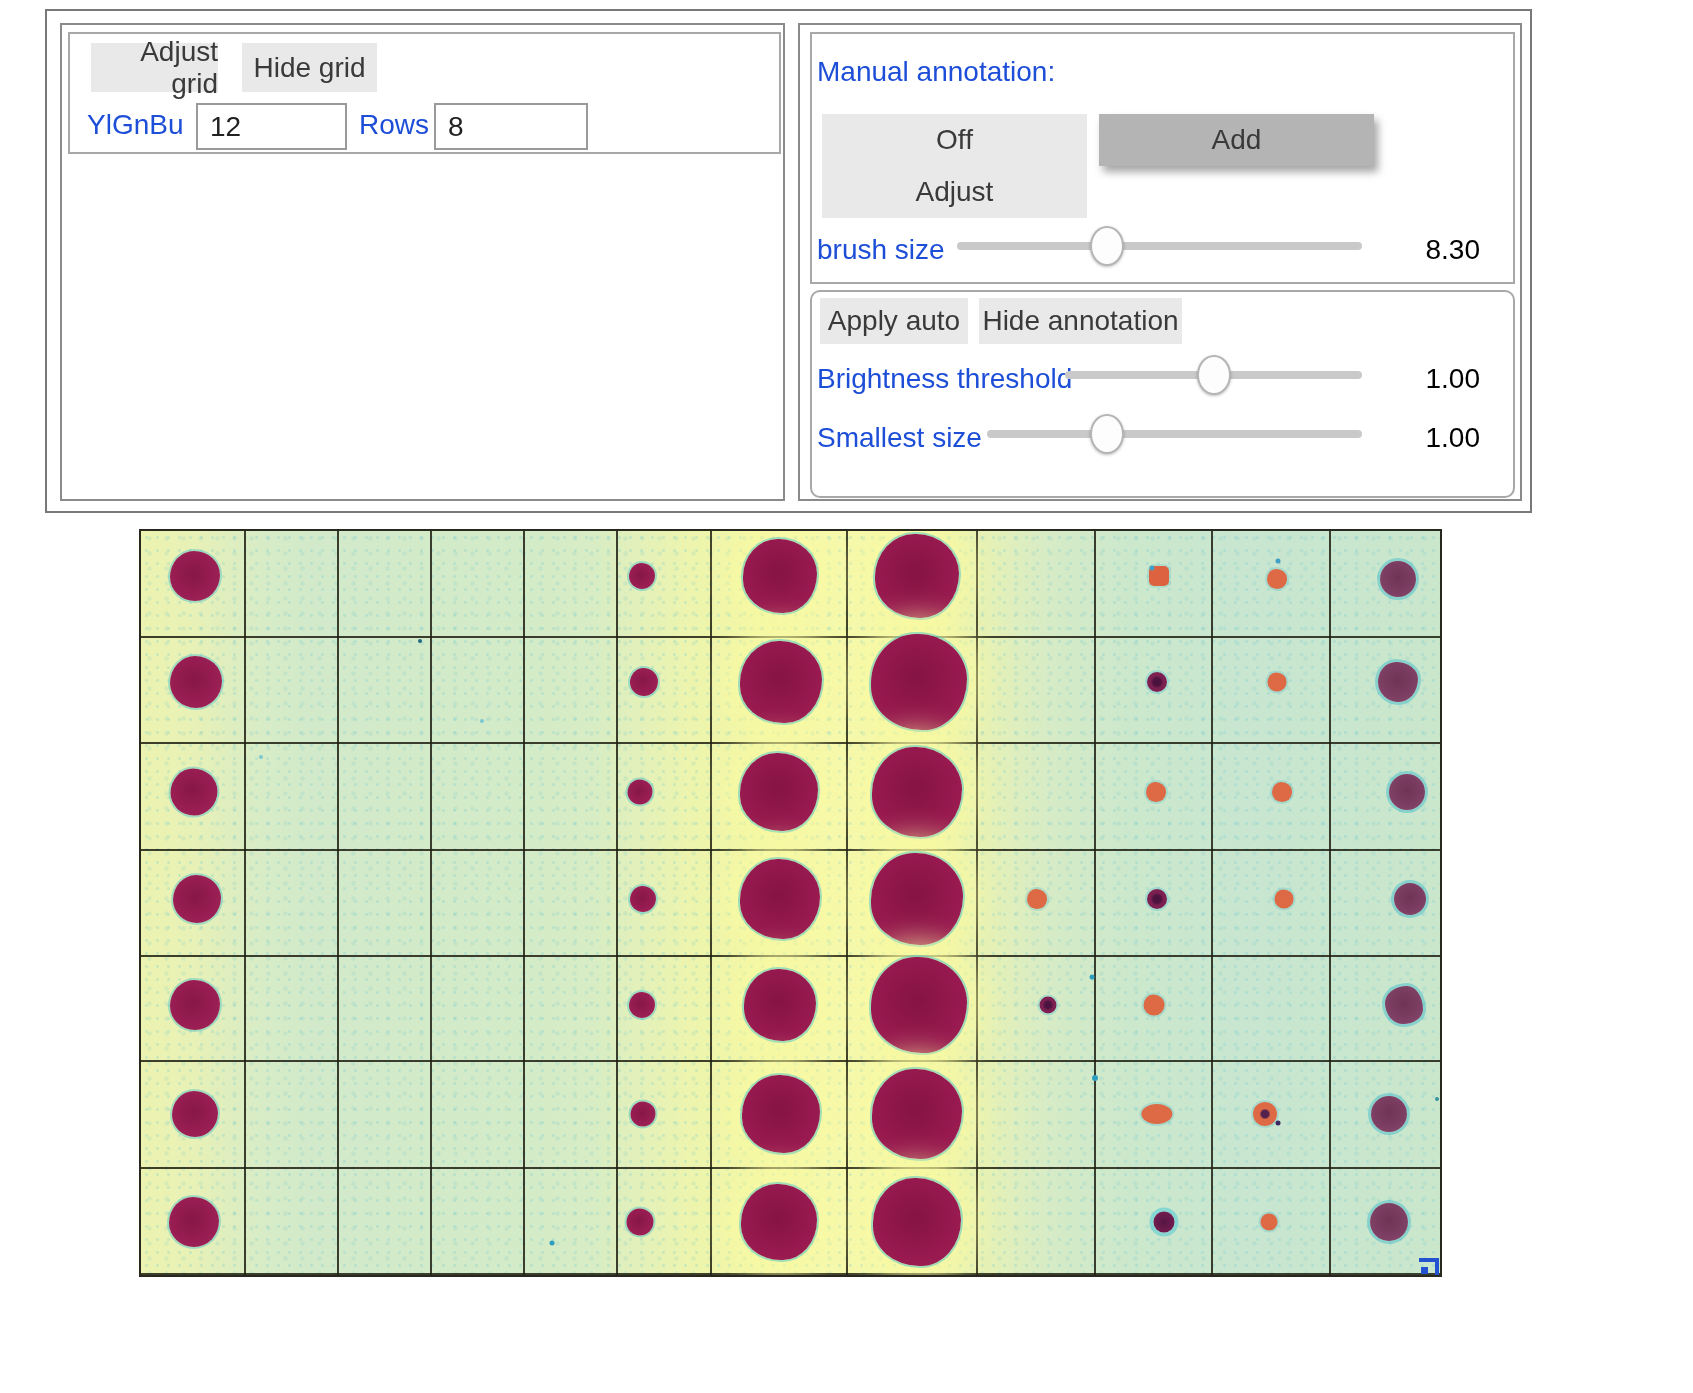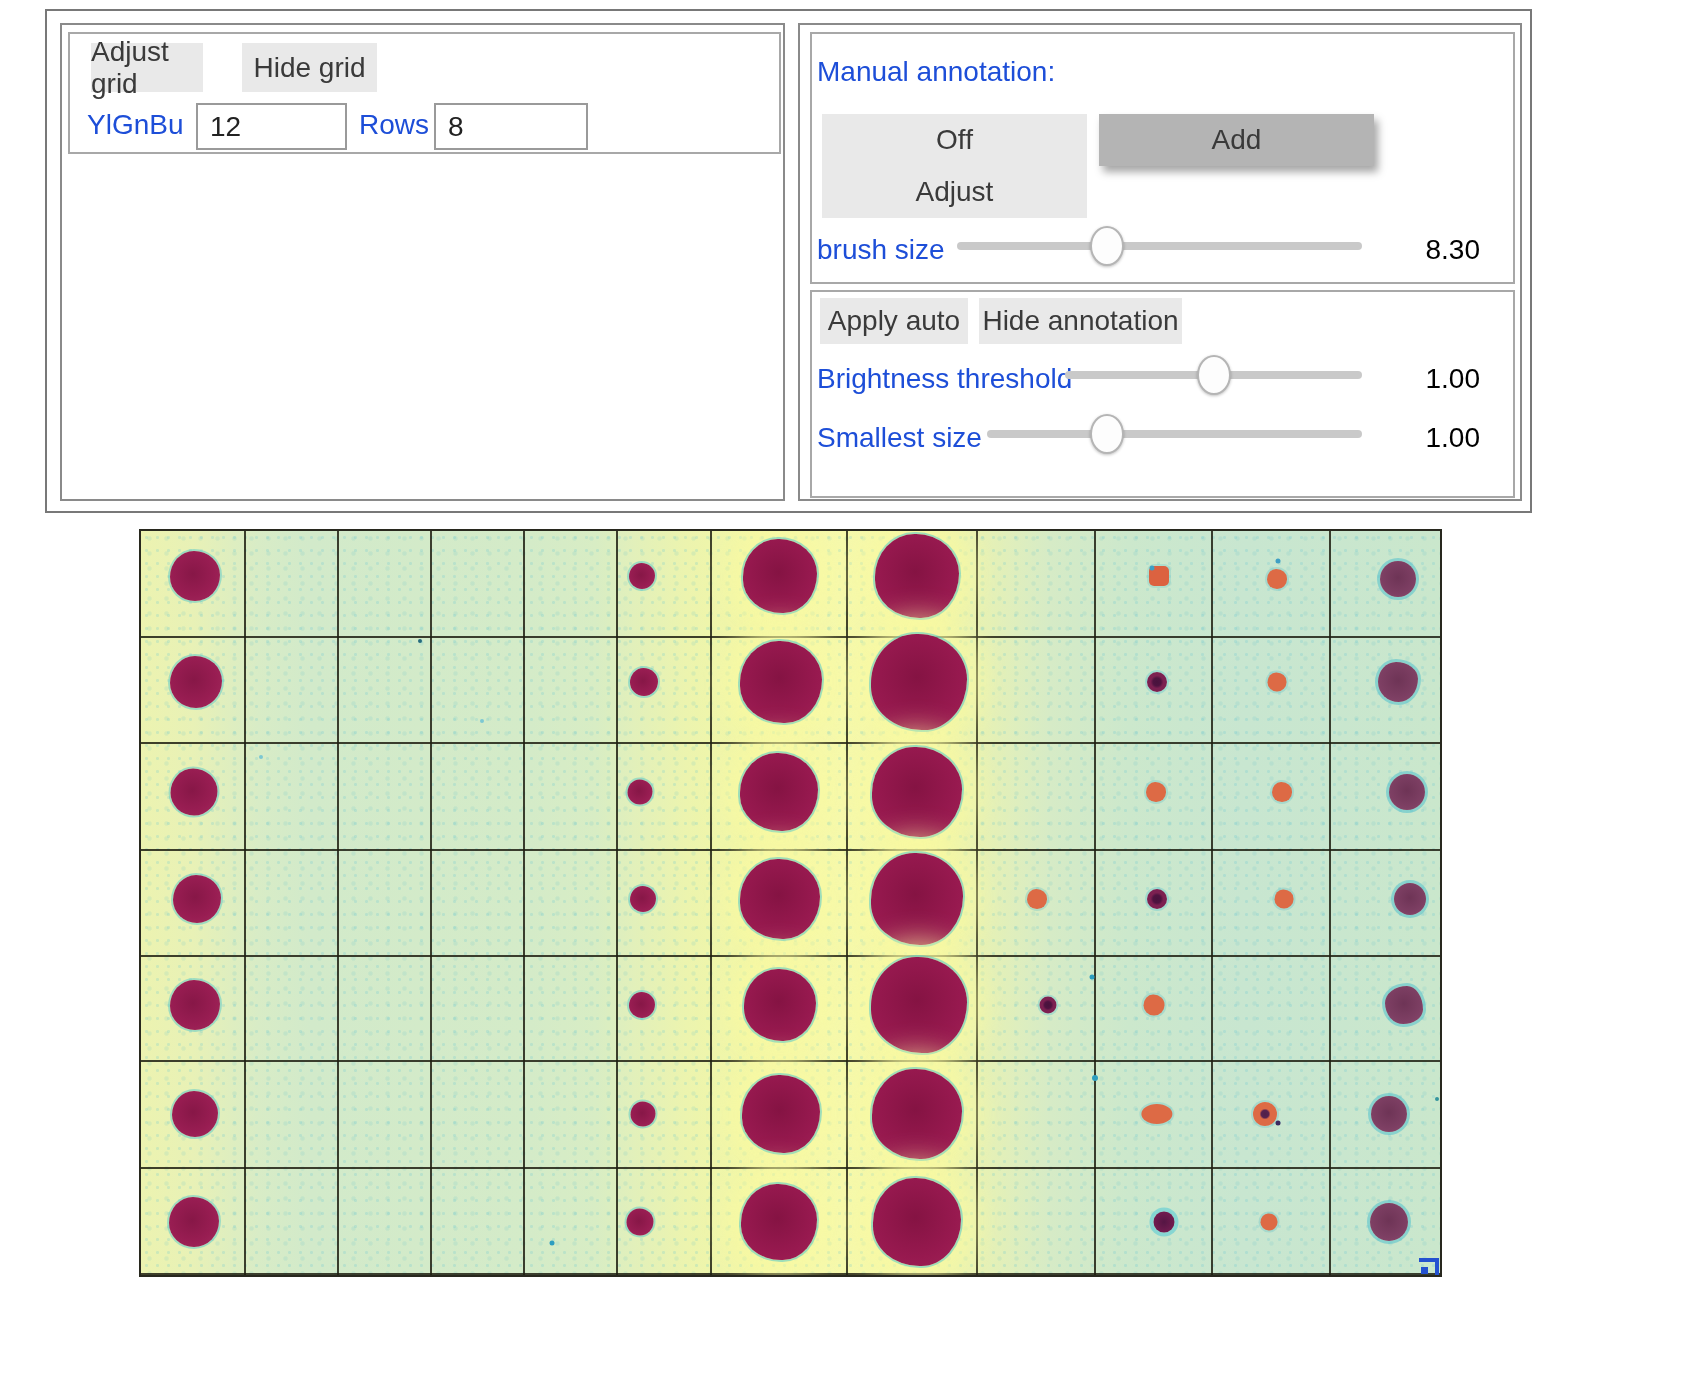--- a/index.html
+++ b/index.html
@@ -87,21 +87,21 @@
   #corner-mark::after { content:""; position:absolute; left:2px; top:5px;
     width:7px; height:7px; background:#2351d0; }
 </style>
 </head>
 <body>
 
 <div class="abs" id="wrapper">
 
   <div class="panel" id="left-panel">
     <div class="subbox" style="left:6px;top:7px;width:713px;height:122px;">
-      <div class="btn" style="left:21px;top:9px;width:112px;height:49px;">Adjust grid</div>
+      <div class="btn" style="left:21px;top:9px;width:127px;height:49px;text-align:right;">Adjust grid</div>
       <div class="btn" style="left:172px;top:9px;width:135px;height:49px;">Hide grid</div>
       <div class="lbl" style="left:17px;top:75px;">YlGnBu</div>
       <input class="numinput" style="left: 126px; top: 69px; width: 151px; height: 47px;" value="12">
       <div class="lbl" style="left:289px;top:75px;">Rows</div>
       <input class="numinput" style="left: 364px; top: 69px; width: 154px; height: 47px;" value="8">
     </div>
 
   </div>
 
   <div class="panel" id="right-panel">
@@ -111,21 +111,21 @@
       <div class="btn" style="left:10px;top:132px;width:265px;height:52px;">Adjust</div>
       <div class="btn active" style="left:287px;top:80px;width:275px;height:52px;">Add</div>
       <div class="lbl" style="left:5px;top:200px;">brush size</div>
       <div class="slider" id="brush-slider" style="left:145px;top:192px;width:405px;">
         <div class="track"></div>
         <div class="handle" style="left: 37%;"></div>
       </div>
       <div class="val" style="left:588px;top:200px;">8.30</div>
     </div>
 
-    <div class="subbox" style="left:10px;top:265px;width:705px;height:208px;">
+    <div class="subbox" style="left:10px;top:265px;width:705px;height:208px;border-radius:10px;">
       <div class="btn" style="left:8px;top:6px;width:148px;height:46px;">Apply auto</div>
       <div class="btn" style="left:167px;top:6px;width:203px;height:46px;">Hide annotation</div>
       <div class="lbl" style="left:5px;top:71px;">Brightness threshold</div>
       <div class="slider" id="brightness-slider" style="left:253px;top:63px;width:297px;">
         <div class="track"></div>
         <div class="handle" style="left: 50%;"></div>
       </div>
       <div class="val" style="left:588px;top:71px;">1.00</div>
       <div class="lbl" style="left:5px;top:130px;">Smallest size</div>
       <div class="slider" id="smallest-slider" style="left:175px;top:122px;width:375px;">

